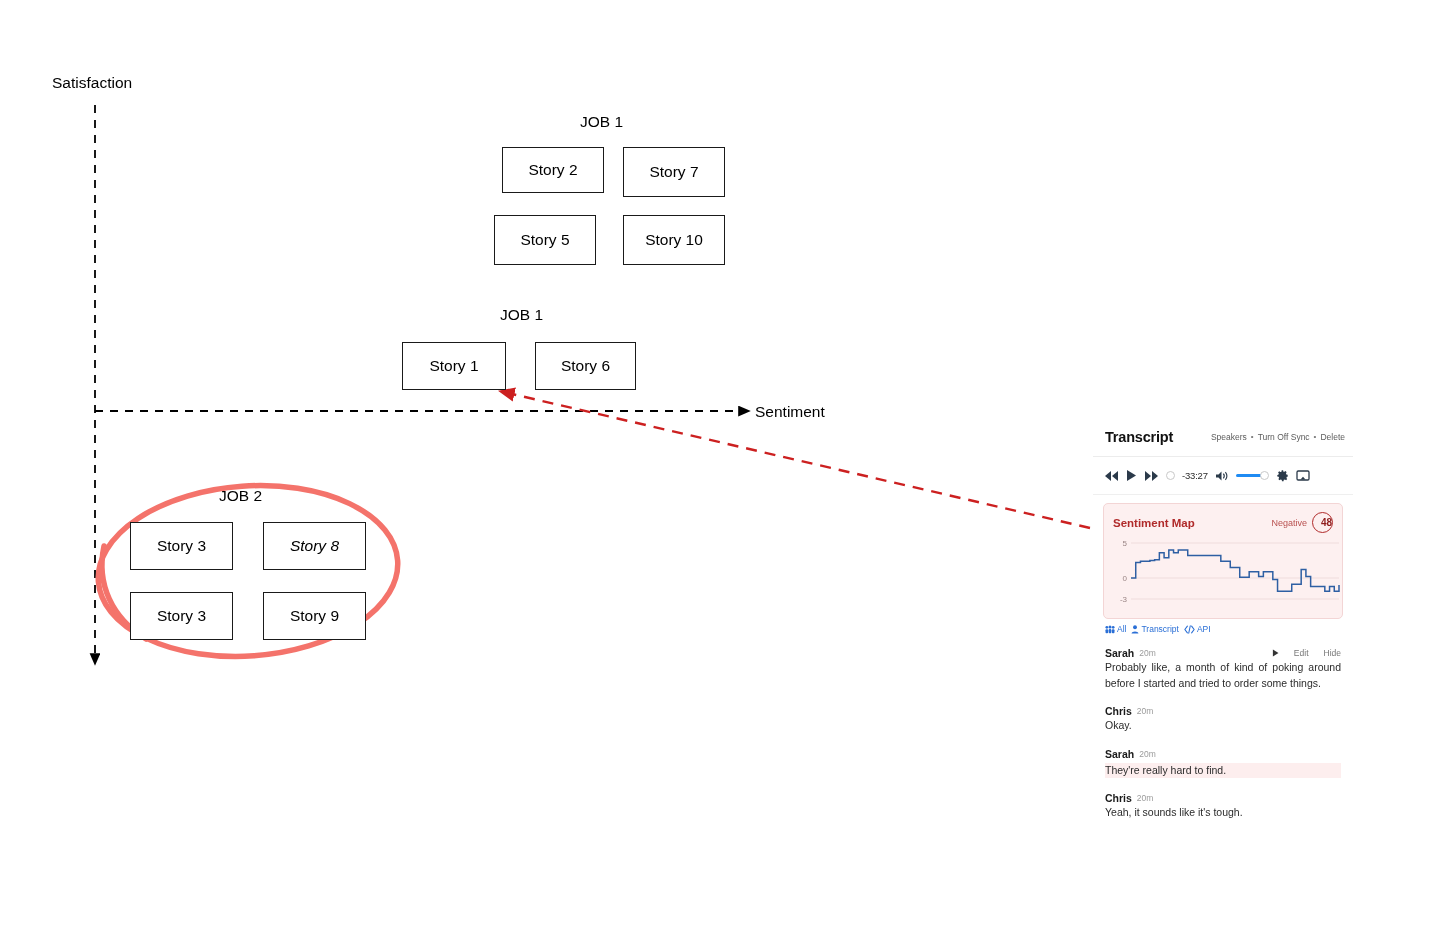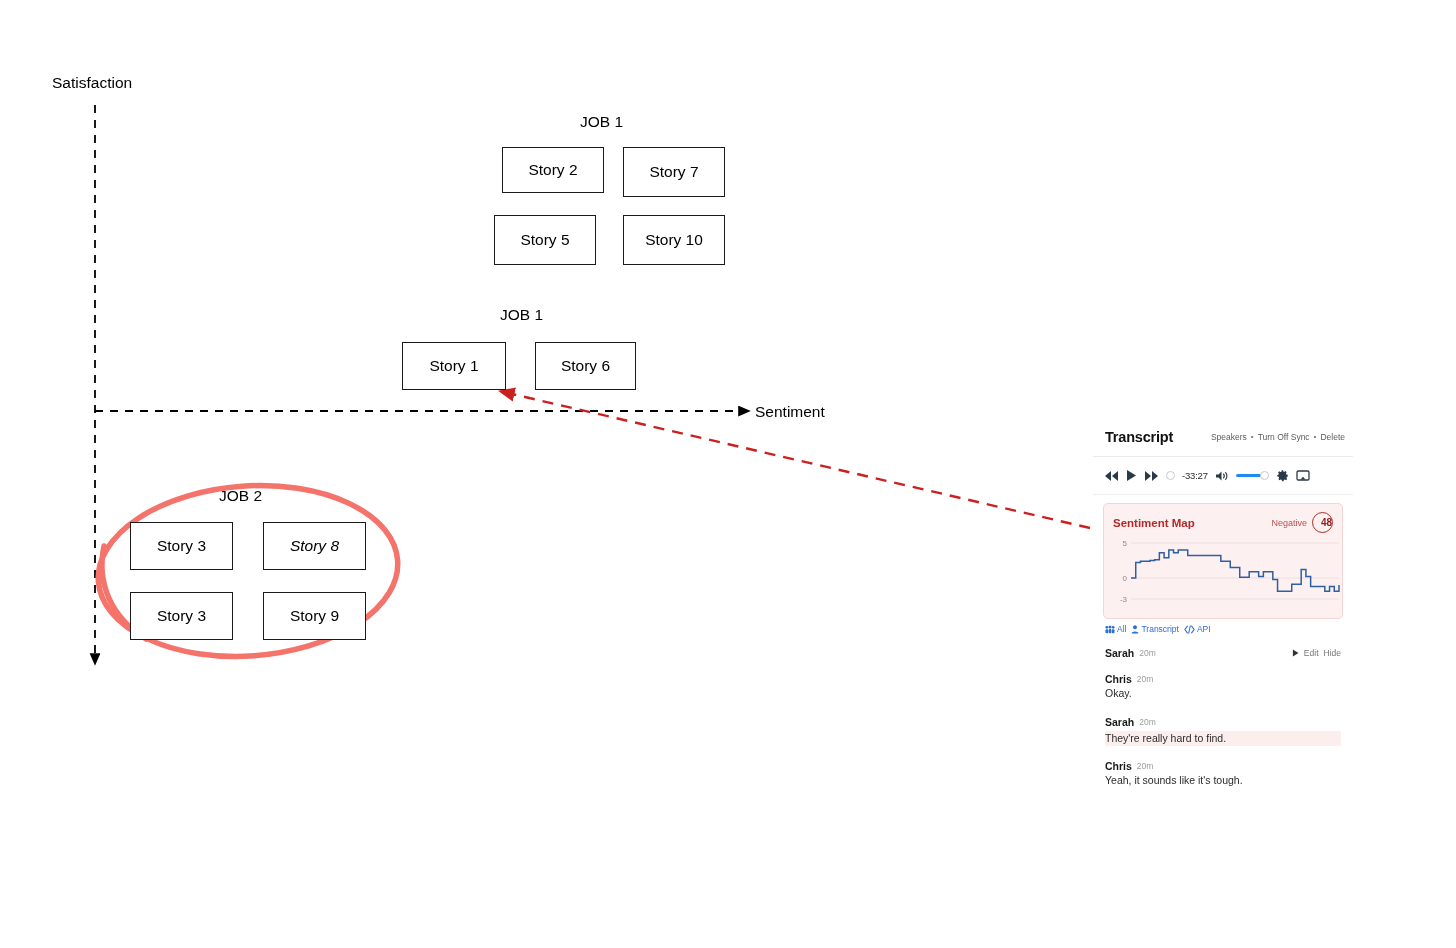--- a/index.html
+++ b/index.html
@@ -209,21 +209,21 @@
     color: #1a1a1a;
   }
   .timestamp {
     font-size: 8.5px;
     color: #9b9b9b;
   }
   .entry-controls {
     margin-left: auto;
     display: flex;
     align-items: center;
-    gap: 5px;
+    gap: 15px;
     font-size: 8.5px;
     color: #777;
   }
   .entry-text {
     font-size: 10.5px;
     line-height: 15.5px;
     color: #2b2b2b;
     text-align: justify;
     margin-top: 1px;
   }
@@ -406,20 +406,21 @@
         <span class="speaker">Sarah</span>
         <span class="timestamp">20m</span>
         <span class="entry-controls">
           <svg width="7" height="8" viewBox="0 0 8 9">
             <path d="M1,0.6 L1,8.4 L7.4,4.5 z" fill="#333"></path>
           </svg>
           <span>Edit</span>
           <span>Hide</span>
         </span>
       </div>
+      <div class="entry-text">Probably like, a month of kind of poking around before I started and tried to order some things.</div>
     </div>
 
     <div class="entry" style="margin-top:14px;">
       <div class="entry-head">
         <span class="speaker">Chris</span>
         <span class="timestamp">20m</span>
       </div>
       <div class="entry-text">Okay.</div>
     </div>
 

